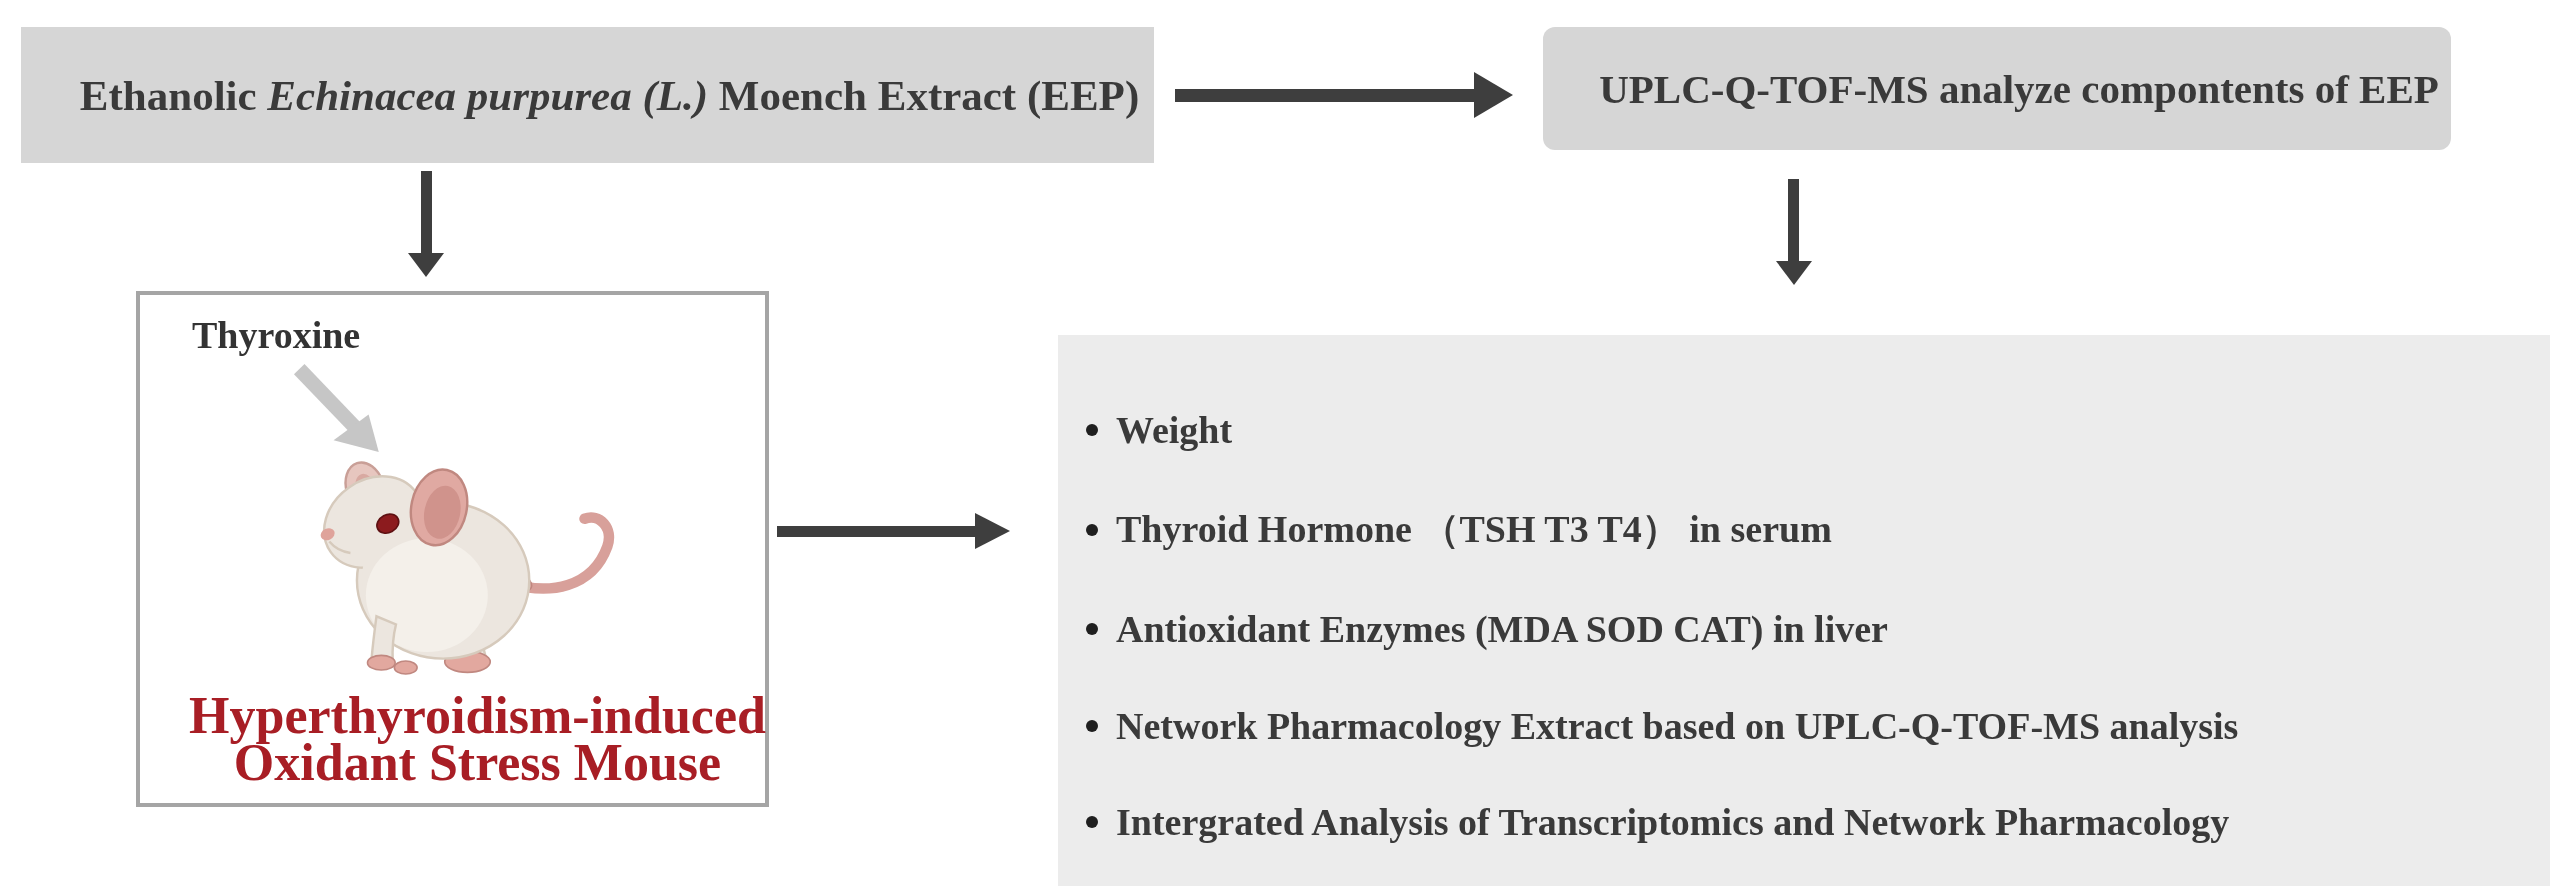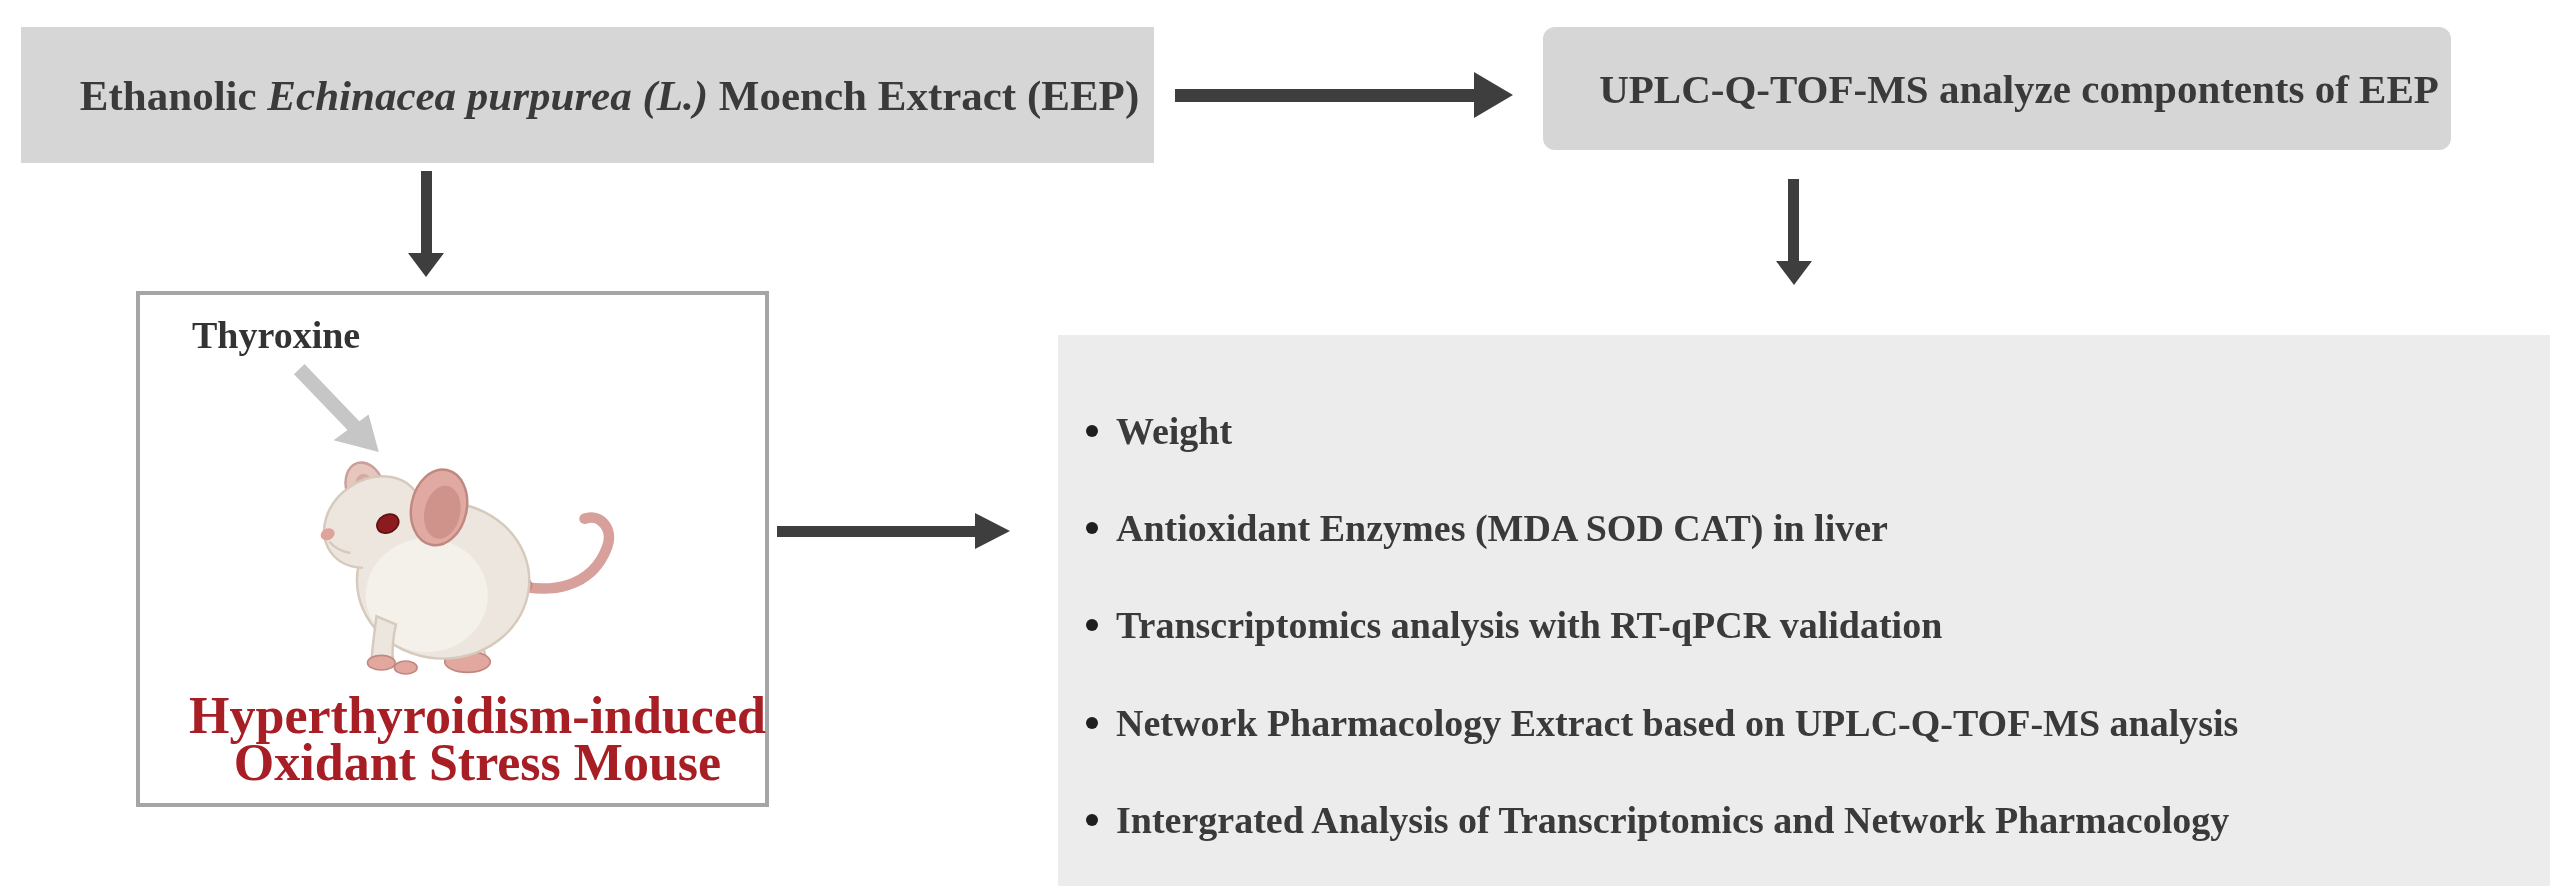--- a/index.html
+++ b/index.html
@@ -127,25 +127,25 @@
   <div class="head-r" id="arrow-mid-head"></div>
 
   <div id="outcomes">
     <ul>
       <li>
           <span class="dot"></span>
           <span>Weight</span>
         </li>
       <li>
           <span class="dot"></span>
-          <span>Antioxidant Enzymes (MDA SOD CAT) in liver</span>
+          <span>Thyroid Hormone （TSH T3 T4） in serum</span>
         </li>
       <li>
           <span class="dot"></span>
-          <span>Transcriptomics analysis with RT-qPCR validation</span>
+          <span>Antioxidant Enzymes (MDA SOD CAT) in liver</span>
         </li>
       <li>
           <span class="dot"></span>
           <span>Network Pharmacology Extract based on UPLC-Q-TOF-MS analysis</span>
         </li>
       <li>
           <span class="dot"></span>
           <span>Intergrated Analysis of Transcriptomics and Network Pharmacology</span>
         </li>
       <li>

